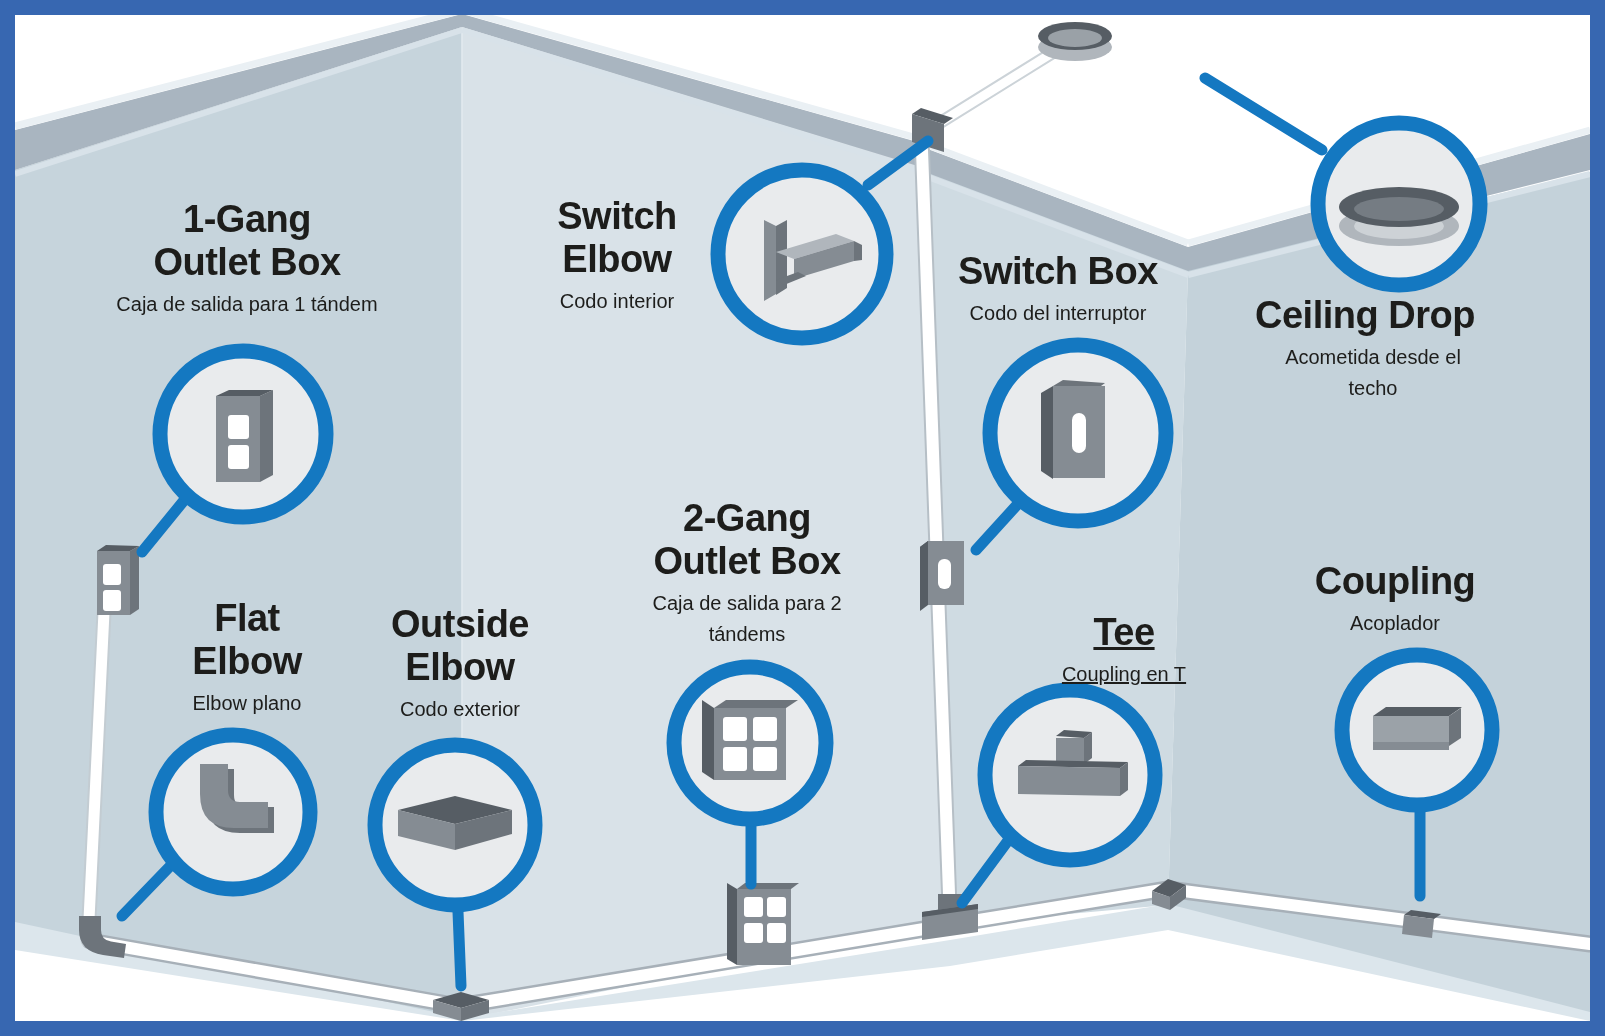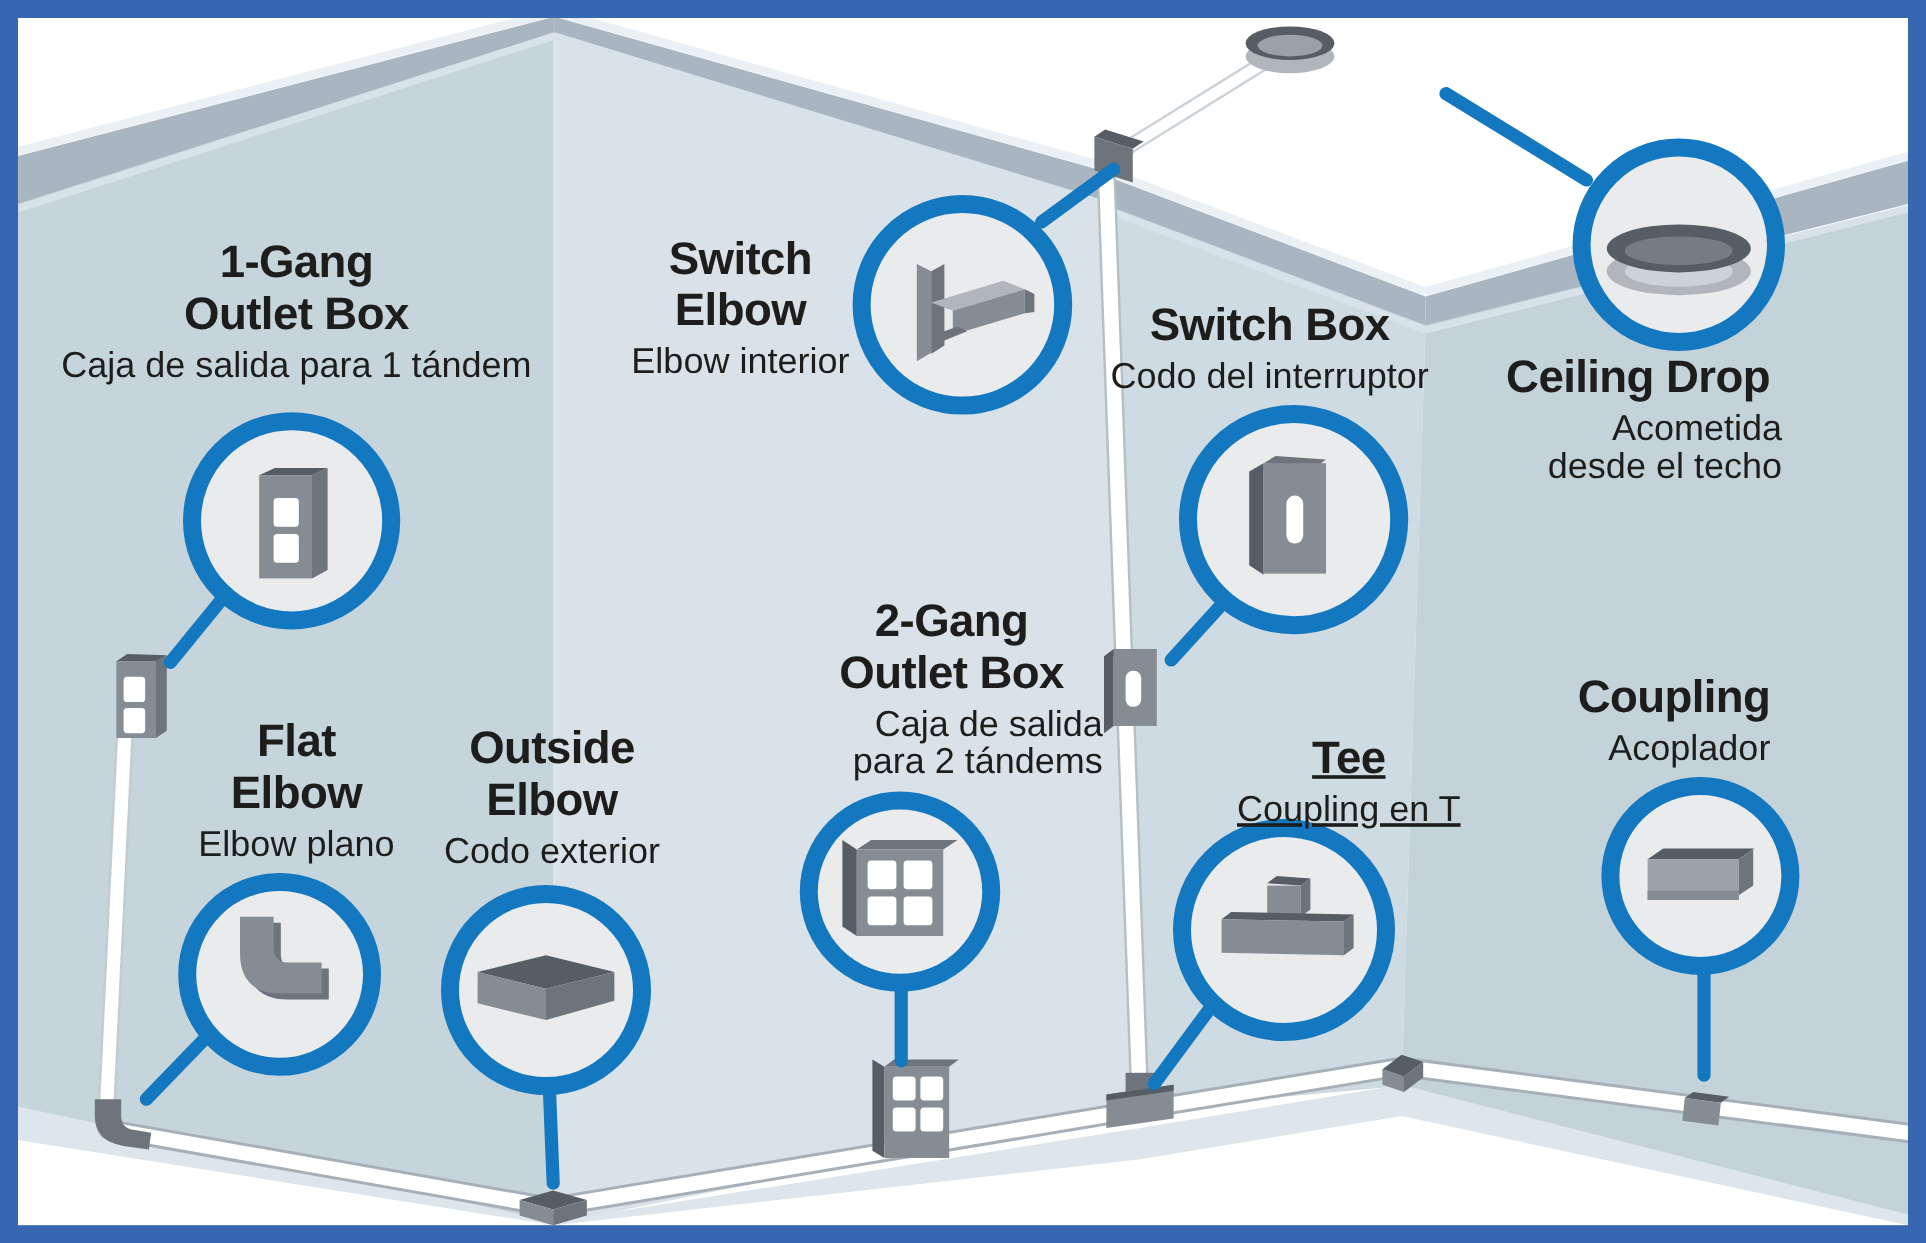--- a/index.html
+++ b/index.html
@@ -7,21 +7,21 @@
     position:relative;width:1605px;height:1036px;overflow:hidden;
     font-family:"Liberation Sans", sans-serif;background:#fdba74;
   }
   .scene svg{position:absolute;left:0;top:0;}
   .label{
     position:absolute;transform:translateX(-50%);
     text-align:center;color:var(--text_color,#1d1d1b);z-index:5;
   }
   .lt{font-size:38px;font-weight:700;line-height:43px;white-space:nowrap;letter-spacing:-0.5px;}
   .lt:empty{display:none;}
-  .ls{font-size:30px;line-height:31px;white-space:nowrap;margin-top:5px;text-align:right;}
+  .ls{font-size:20px;line-height:31px;white-space:nowrap;margin-top:5px;}
   .ls.wrap{white-space:normal;margin-left:auto;margin-right:auto;}
 
   
   .wallA{fill:var(--wall_left,#c6d4dc);}
   .wallB{fill:var(--wall_center,#d9e2e8);}
   .wallC{fill:var(--wall_right,#cfdbe2);}
   .wallD{fill:var(--wall_far_right,#c4d2da);}
   .band{fill:var(--trim_gray,#a9b5c0);}
   .floorStrip{fill:var(--floor_strip,#dce6ec);}
   .frame{fill:var(--frame_blue,#3767b1);}
@@ -249,36 +249,36 @@
 
   <div class="label" style="left:247px;top:198px;">
     <div class="lt">1-Gang</div>
     <div class="lt">Outlet Box</div>
     <div class="ls">Caja de salida para 1 tándem</div>
   </div>
 
   <div class="label" style="left:617px;top:195px;">
     <div class="lt">Switch</div>
     <div class="lt">Elbow</div>
-    <div class="ls">Elbow interior</div>
+    <div class="ls">Codo interior</div>
   </div>
 
   <div class="label" style="left:1058px;top:250px;">
     <div class="lt">Switch Box</div>
 
     <div class="ls">Codo del interruptor</div>
   </div>
 
   <div class="label" style="left:1365px;top:294px;">
     <div class="lt">Ceiling Drop</div>
 
     <div class="ls wrap" style="max-width:236px;margin-left:16px;">Acometida desde el techo</div>
   </div>
 
-  <div class="label" style="left:747px;top:497px;margin-left:46px;">
+  <div class="label" style="left:747px;top:497px;">
     <div class="lt">2-Gang</div>
     <div class="lt">Outlet Box</div>
     <div class="ls wrap" style="max-width:252px;">Caja de salida para 2 tándems</div>
   </div>
 
   <div class="label" style="left:247px;top:597px;">
     <div class="lt">Flat</div>
     <div class="lt">Elbow</div>
     <div class="ls">Elbow plano</div>
   </div>

